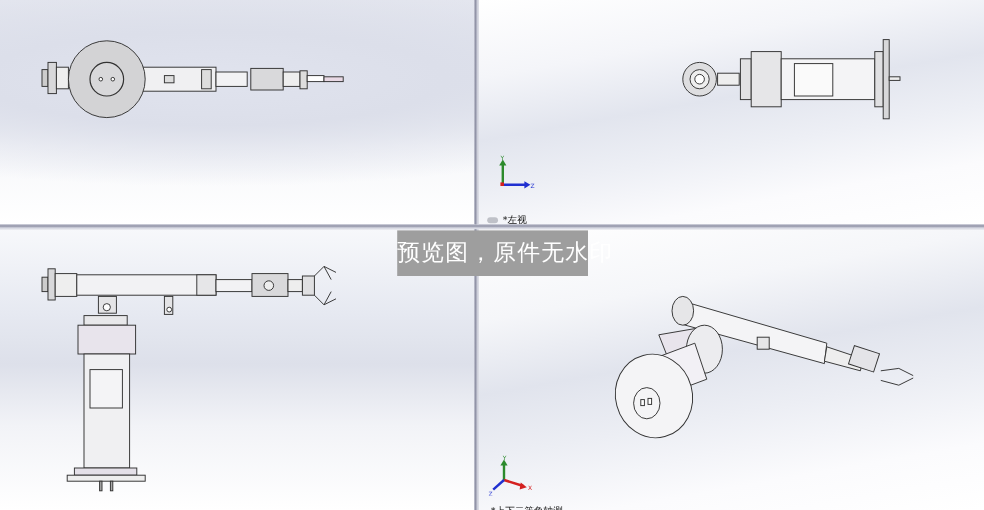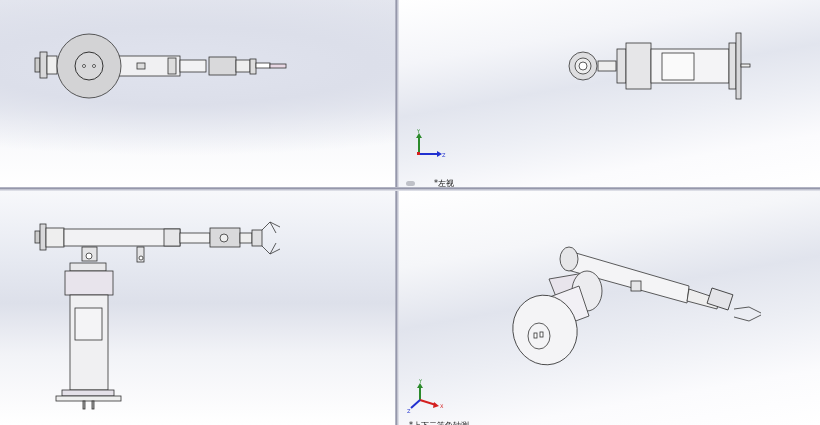--- a/index.html
+++ b/index.html
@@ -12,21 +12,21 @@
   .vp-tr { left:399px; top:0; width:421px; height:187px;
     background: linear-gradient(170deg, #ffffff 0%, #f4f5f9 25%, #e2e5ee 45%, #edeff5 62%, #fbfbfd 80%, #ffffff 100%); }
   .vp-bl { left:0; top:191px; width:395px; height:234px;
     background: linear-gradient(180deg, #f7f8fb 0%, #e6e9f1 30%, #dde0ea 48%, #f2f3f7 70%, #ffffff 100%); }
   .vp-br { left:399px; top:191px; width:421px; height:234px;
     background: linear-gradient(170deg, #ffffff 0%, #f5f6f9 25%, #e1e4ed 45%, #eceef4 62%, #fbfbfd 82%, #ffffff 100%); }
   .vdiv { position:absolute; left:395px; top:0; width:4px; height:425px; background:linear-gradient(90deg,#c8cad6,#8e90a4,#c8cad6,#e8e9ef); }
   .hdiv { position:absolute; left:0; top:187px; width:820px; height:4px; background:linear-gradient(180deg,#c8cad6,#8e90a4,#c8cad6,#e8e9ef); }
   svg.model { position:absolute; left:0; top:0; }
   .triad { position:absolute; }
-  .view-label { position:absolute; font-size:8px; color:#111; display:flex; align-items:center; gap:19px; white-space:nowrap; }
+  .view-label { position:absolute; font-size:8px; color:#111; display:flex; align-items:center; gap:4px; white-space:nowrap; }
   .view-label .pill { display:inline-block; width:9px; height:5px; border-radius:3px; background:#bfc1c8; }
   .watermark { position:absolute; left:331px; top:192px; width:159px; height:38px; background:#9e9e9e; color:#fff;
     font-size:19px; line-height:38px; text-align:center; letter-spacing:1px; font-family:"DejaVu Serif", serif; white-space:nowrap; }
 </style>
 </head>
 <body>
 
 <div id="root">
 
   <div class="vp vp-tl">
@@ -142,13 +142,14 @@
       <text x="0" y="34" font-size="5" fill="#2030d0">Z</text>
     </svg>
     <div class="view-label" style="left:10px;top:229px;">
       <span>*上下二等角轴测</span>
     </div>
   </div>
 
   <div class="vdiv"></div>
   <div class="hdiv"></div>
 
+  <div class="watermark">预览图，原件无水印</div>
 </div>
 
 </body></html>

